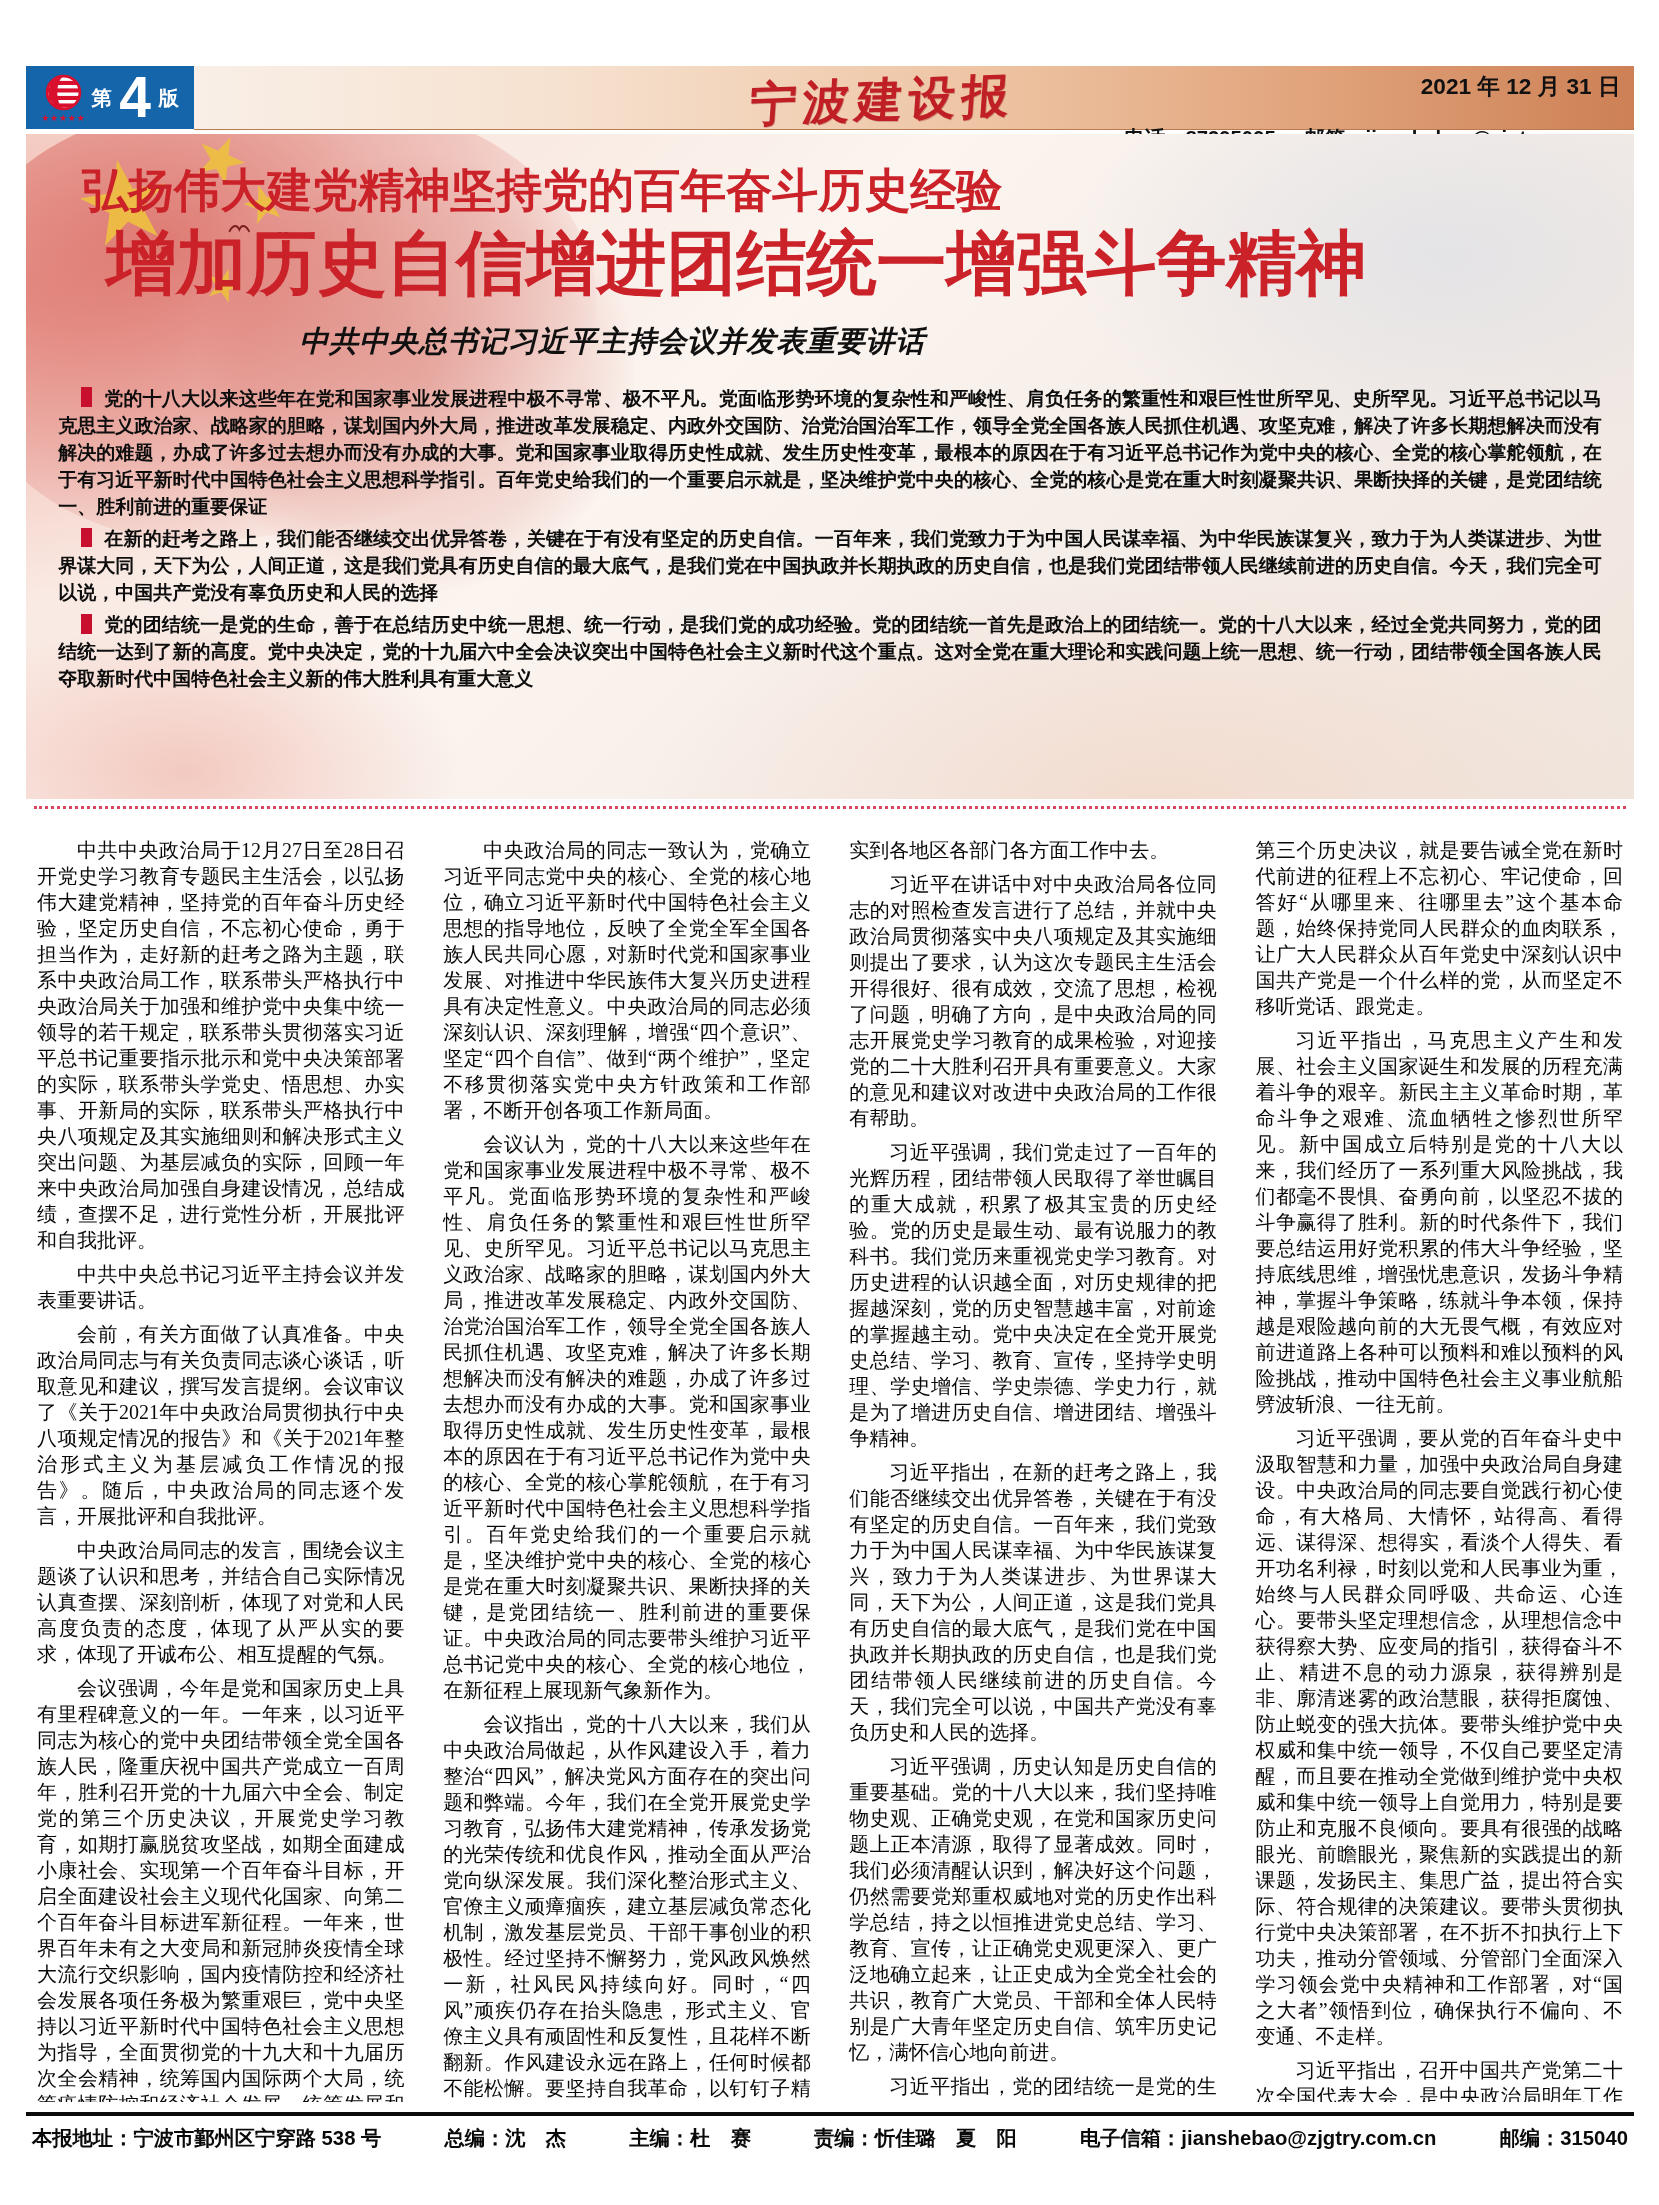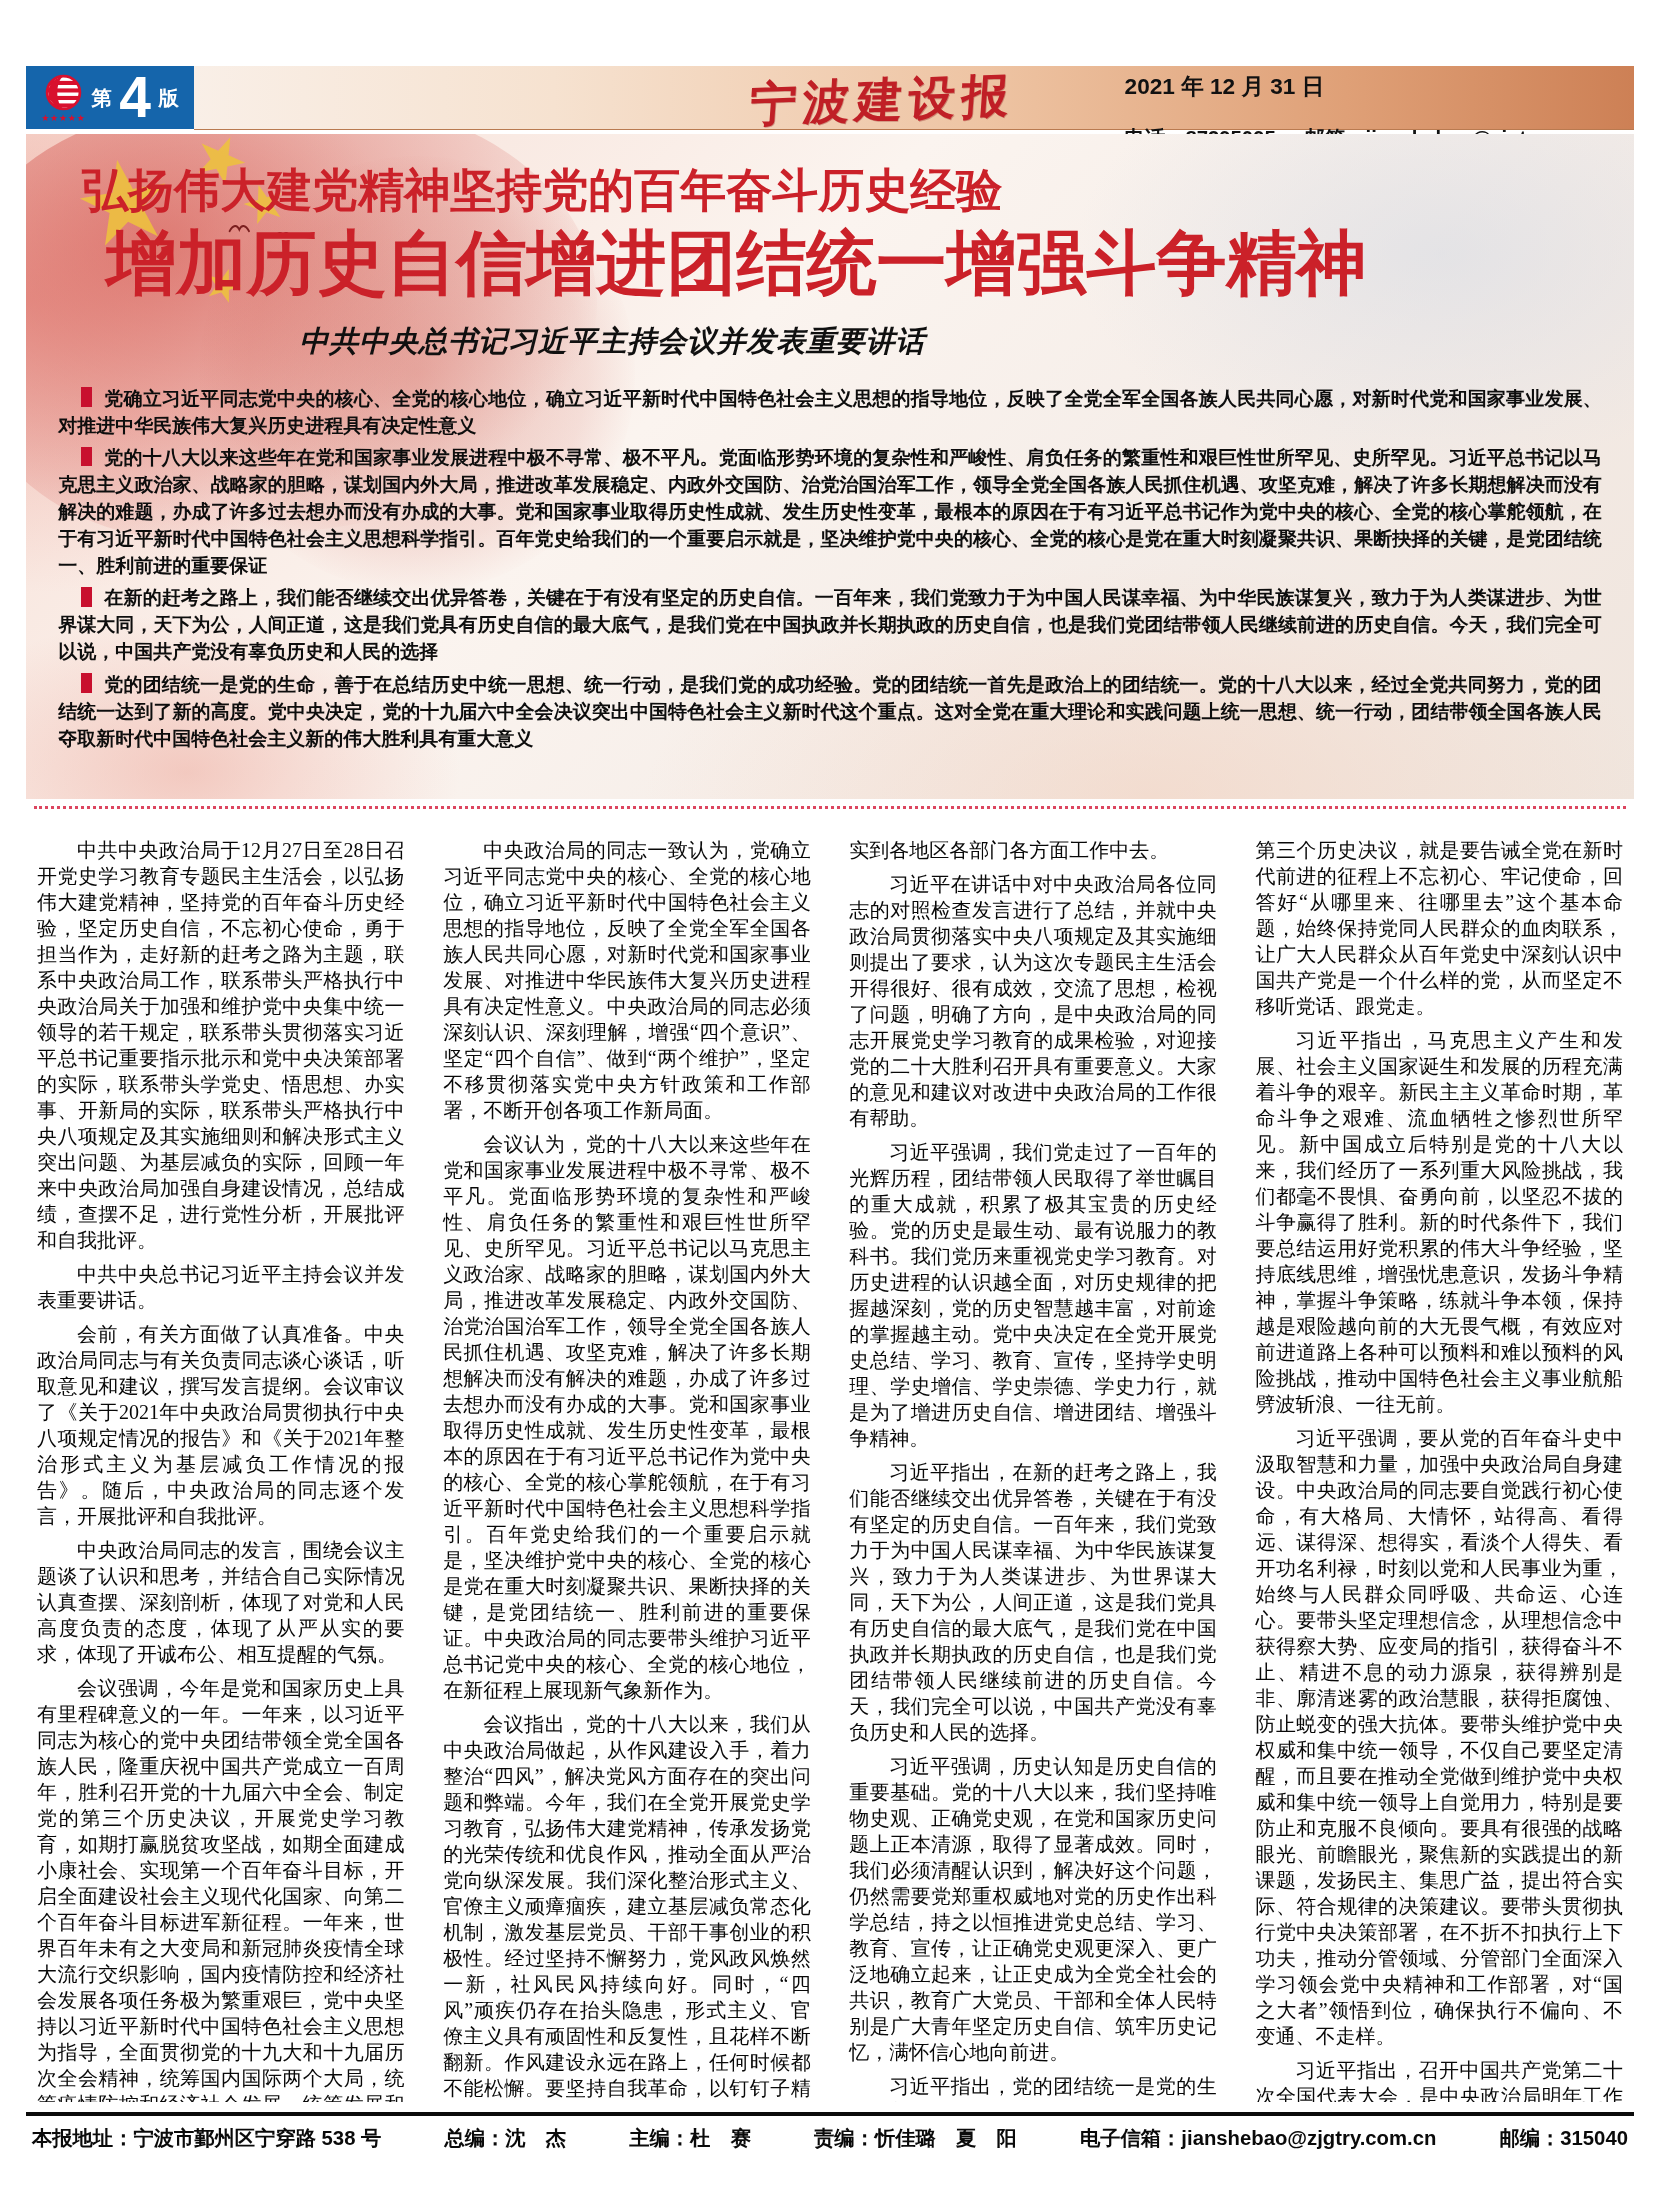--- a/index.html
+++ b/index.html
@@ -14,21 +14,21 @@
   .globe-wrap svg{display:block;}
   .badge-stars{color:#d8102e;font-size:9px;letter-spacing:0.8px;margin-top:0.8px;}
   .badge-cn{color:#fff;font-size:20.3px;font-weight:700;}
   .badge-num{color:#fff;font-size:57px;font-weight:900;line-height:1;margin:0 1.5px;}
   .masthead-strip{flex:1;position:relative;height:63px;
         background:linear-gradient(90deg,#f9efe7 0%,#f6e2d0 25%,#eec4a3 55%,#dfa077 80%,#cd8055 100%);
         border-bottom:1.5px solid #b97a50;}
   .paper-name{position:absolute;left:50%;top:3px;transform:translateX(-62%) rotate(-2deg) skewX(-6deg);
         font-family:"Liberation Serif","DejaVu Serif",serif;font-weight:900;font-size:47px;
         color:#c01f26;letter-spacing:6px;text-shadow:0.8px 0.8px 0 rgba(140,20,20,.35);}
-  .masthead-info{position:absolute;right:13.5px;top:5.3px;}
+  .masthead-info{position:absolute;right:13.5px;top:5.3px;text-align:right;}
   .masthead-date{font-size:22.6px;font-weight:700;}
   .masthead-contact{font-size:20.3px;font-weight:700;margin-top:22px;}
   .masthead-contact .gap{display:inline-block;width:29px;}
 
   
   .banner{position:relative;margin:4.5px 26px 0;height:665px;overflow:hidden;
         background:
           radial-gradient(ellipse 391px 226px at 10% 96%, rgba(233,152,138,.45), transparent 70%),
           radial-gradient(ellipse 489px 286px at 88% 18%, rgba(214,219,228,.55), transparent 75%),
           radial-gradient(ellipse 677px 316px at 70% 100%, rgba(242,206,186,.5), transparent 75%),
@@ -131,21 +131,20 @@
     <svg class="bird bird2" width="18" height="9" viewBox="0 0 30 14">
       <path d="M2 11 C7 2 12 2 15 9 C18 2 23 2 28 11" fill="none" stroke="#7a1f1f" stroke-width="2.6" stroke-linecap="round"></path>
     </svg>
 
     <div class="banner-inner">
       <div class="headline headline-1">弘扬伟大建党精神坚持党的百年奋斗历史经验</div>
       <div class="headline headline-2">增加历史自信增进团结统一增强斗争精神</div>
       <div class="subheadline">中共中央总书记习近平主持会议并发表重要讲话</div>
 
       <div class="highlights">
-        <p class="hl"><span class="hl-bullet"></span><span>党确立习近平同志党中央的核心、全党的核心地位，确立习近平新时代中国特色社会主义思想的指导地位，反映了全党全军全国各族人民共同心愿，对新时代党和国家事业发展、对推进中华民族伟大复兴历史进程具有决定性意义</span></p>
         <p class="hl"><span class="hl-bullet"></span><span>党的十八大以来这些年在党和国家事业发展进程中极不寻常、极不平凡。党面临形势环境的复杂性和严峻性、肩负任务的繁重性和艰巨性世所罕见、史所罕见。习近平总书记以马克思主义政治家、战略家的胆略，谋划国内外大局，推进改革发展稳定、内政外交国防、治党治国治军工作，领导全党全国各族人民抓住机遇、攻坚克难，解决了许多长期想解决而没有解决的难题，办成了许多过去想办而没有办成的大事。党和国家事业取得历史性成就、发生历史性变革，最根本的原因在于有习近平总书记作为党中央的核心、全党的核心掌舵领航，在于有习近平新时代中国特色社会主义思想科学指引。百年党史给我们的一个重要启示就是，坚决维护党中央的核心、全党的核心是党在重大时刻凝聚共识、果断抉择的关键，是党团结统一、胜利前进的重要保证</span></p>
         <p class="hl"><span class="hl-bullet"></span><span>在新的赶考之路上，我们能否继续交出优异答卷，关键在于有没有坚定的历史自信。一百年来，我们党致力于为中国人民谋幸福、为中华民族谋复兴，致力于为人类谋进步、为世界谋大同，天下为公，人间正道，这是我们党具有历史自信的最大底气，是我们党在中国执政并长期执政的历史自信，也是我们党团结带领人民继续前进的历史自信。今天，我们完全可以说，中国共产党没有辜负历史和人民的选择</span></p>
         <p class="hl"><span class="hl-bullet"></span><span>党的团结统一是党的生命，善于在总结历史中统一思想、统一行动，是我们党的成功经验。党的团结统一首先是政治上的团结统一。党的十八大以来，经过全党共同努力，党的团结统一达到了新的高度。党中央决定，党的十九届六中全会决议突出中国特色社会主义新时代这个重点。这对全党在重大理论和实践问题上统一思想、统一行动，团结带领全国各族人民夺取新时代中国特色社会主义新的伟大胜利具有重大意义</span></p>
 
       </div>
     </div>
   </div>
 
   <div class="dotted-sep"></div>
 

